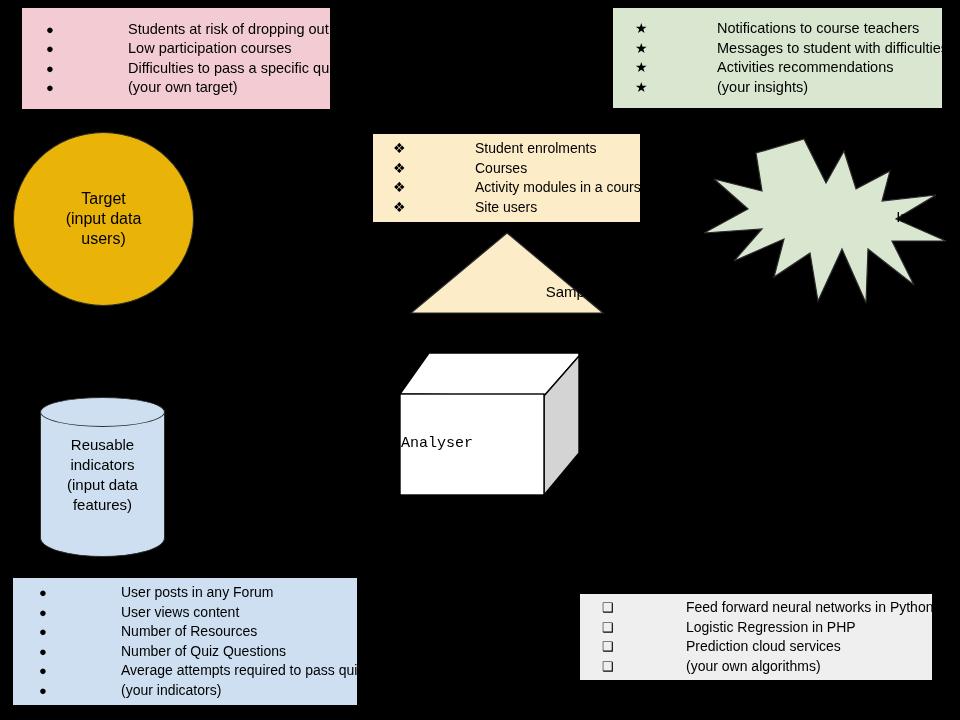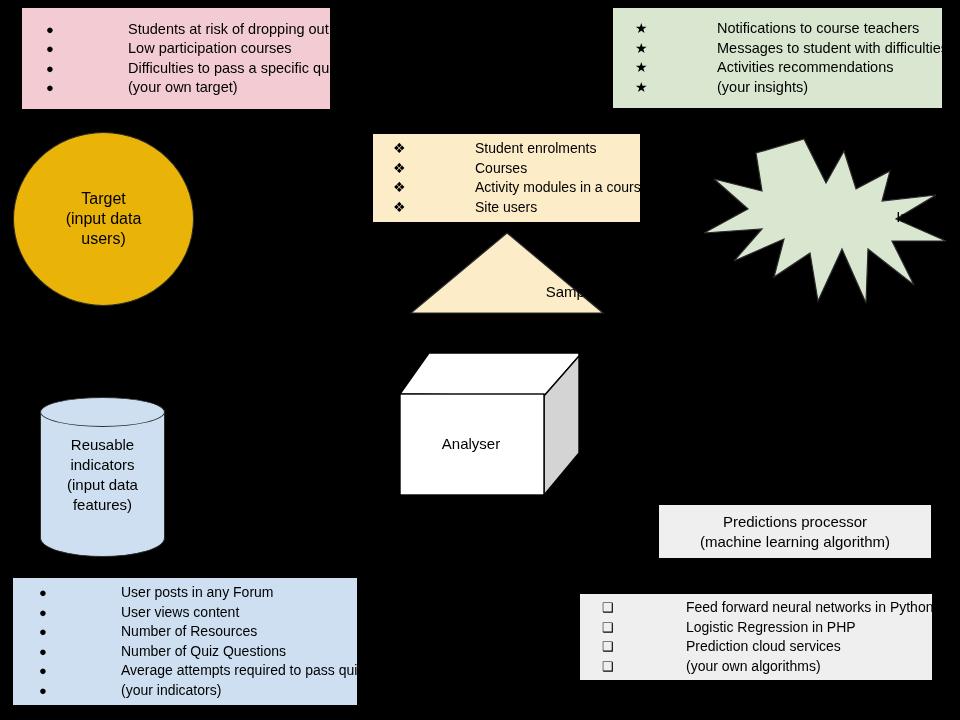--- a/index.html
+++ b/index.html
@@ -174,22 +174,22 @@
   #analyser-cube {
     position: absolute;
     left: 399px; top: 352px;
     width: 182px; height: 145px;
   }
   #analyser-cube svg { display: block; }
   #analyser-label {
     position: absolute;
     left: 2px; top: 83px;
     width: 140px;
-    text-align: center;
-    font-size: 15px;
+    font-size: 15px;
+    font-family: Liberation Mono, monospace;
   }
 
   
   #predictions-box {
     position: absolute;
     left: 659px; top: 505px;
     width: 272px; height: 53px;
     background: #efefef;
     display: flex;
     flex-direction: column;
@@ -353,18 +353,14 @@
 
   <div id="analyser-cube">
     <svg width="182" height="145" viewBox="0 0 182 145">
       <polygon points="1,42 30,1 180,1 180,4 145,44" fill="#ffffff" stroke="#000000" stroke-width="1.4"></polygon>
       <polygon points="145,44 180,4 180,101 145,143" fill="#d4d4d4" stroke="#000000" stroke-width="1.4"></polygon>
       <rect x="1" y="42" width="144" height="101" fill="#ffffff" stroke="#000000" stroke-width="1.4"></rect>
     </svg>
     <div id="analyser-label">Analyser</div>
   </div>
 
-  <div id="predictions-box">
-    <div>Predictions processor</div>
-    <div>(machine learning algorithm)</div>
-  </div>
 
 </div>
 
 </body></html>

